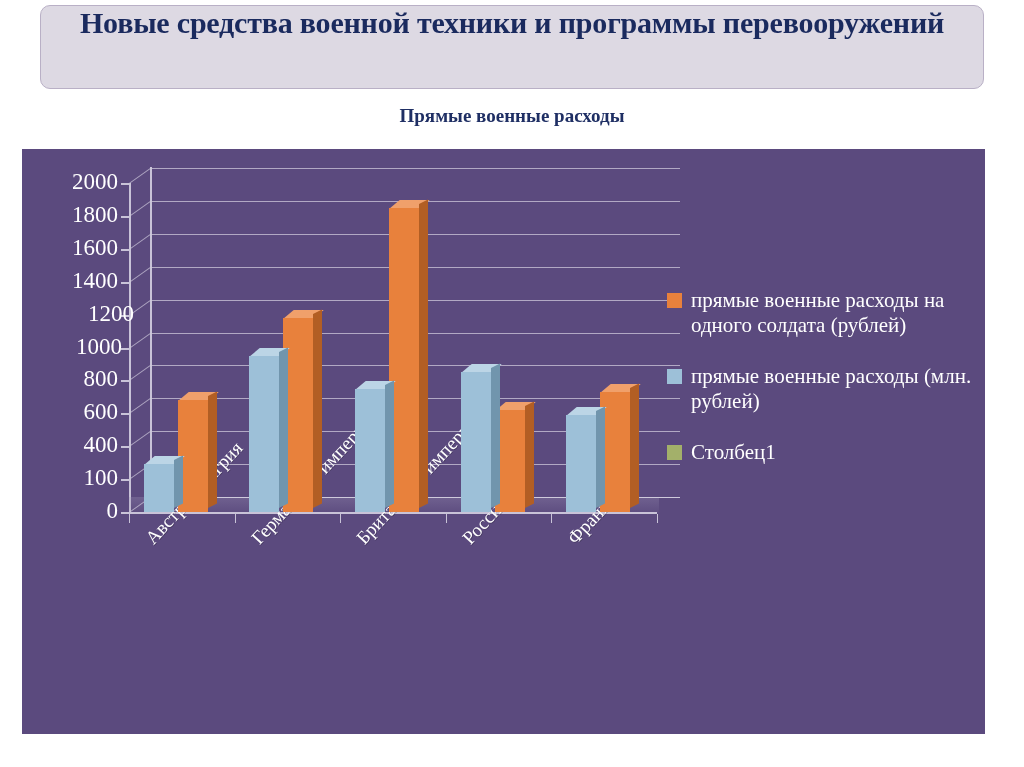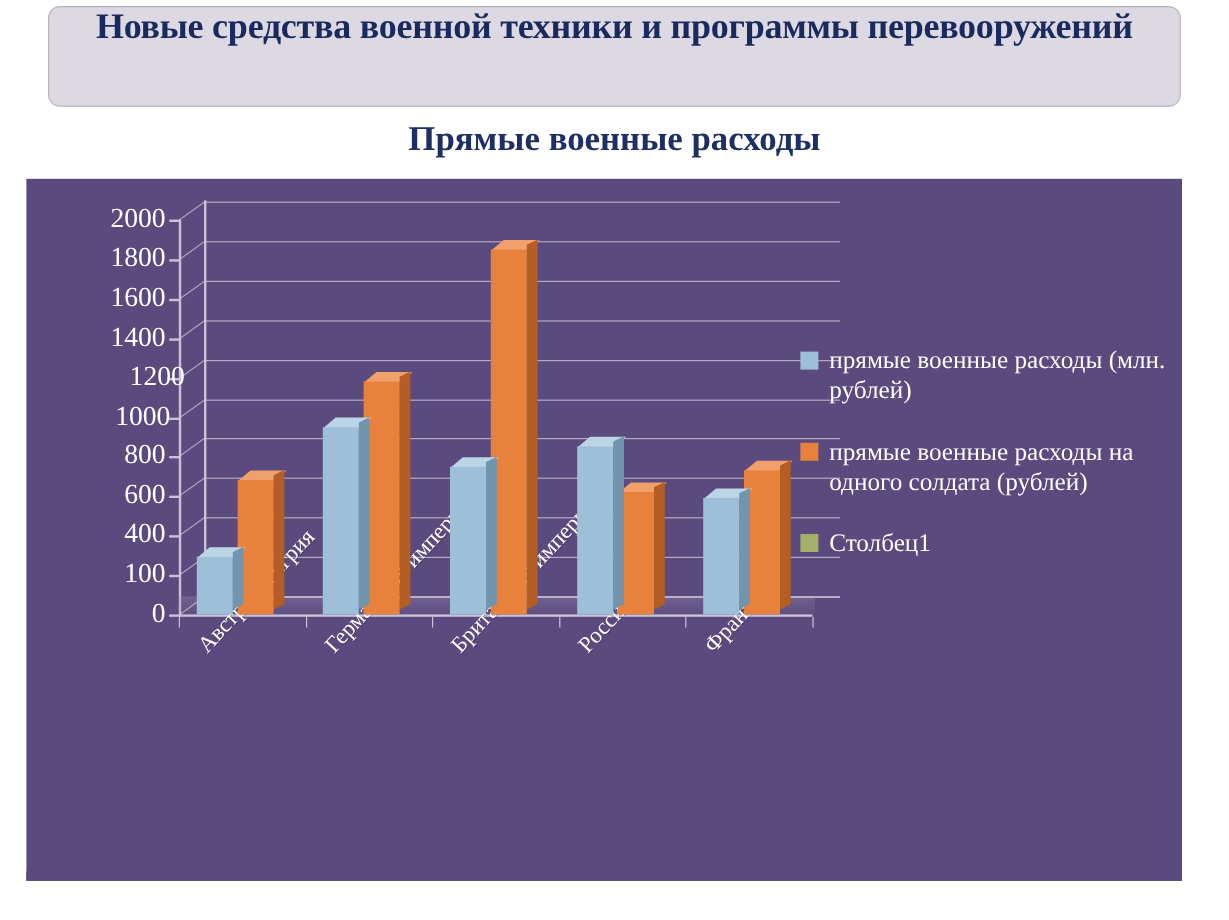--- a/index.html
+++ b/index.html
@@ -47,21 +47,21 @@
     color: #1a2a5e;
     line-height: 38px;
     letter-spacing: -0.2px;
   }
   .title-line2 {
     position: absolute;
     left: 40px;
     top: 98px;
     width: 944px;
     text-align: center;
-    font-size: 29px;
+    font-size: 19px;
     font-weight: bold;
     color: #1f2f64;
     line-height: 36px;
   }
 
   
   .chart-panel {
     position: absolute;
     left: 22px;
     top: 149px;
@@ -78,21 +78,20 @@
     height: 8px;
     background: #4e3f6e;
   }
 
   
   .plot {
     position: absolute;
     left: 0; top: 0;
     width: 914px;
     height: 585px;
-    margin-left: 20px;
   }
 
   
   .ytick-label {
     position: absolute;
     right: 0;
     width: 92px;
     text-align: right;
     color: #ffffff;
     font-size: 23px;
@@ -373,26 +372,26 @@
           <div class="axis-tick" style="left: 529.4px; top: 365px;"></div>
           <div class="cat-label" style="left: 435.8px; top: 385px;">Россия</div>
           <div class="axis-tick" style="left: 635px; top: 365px;"></div>
           <div class="cat-label" style="left: 541.4px; top: 385px;">Франция</div>
           <div class="axis-tick" style="left: 107px; top: 365px;"></div>
         </div>
     </div>
 
     <div class="legend">
       <div class="legend-item">
+        <span class="legend-swatch" id="sw1" style="background: rgb(232, 129, 60);"></span>
+        <span class="legend-text">прямые военные расходы на одного солдата (рублей)</span>
+      </div>
+      <div class="legend-item">
         <span class="legend-swatch" id="sw0" style="background: rgb(157, 192, 216);"></span>
         <span class="legend-text">прямые военные расходы (млн. рублей)</span>
-      </div>
-      <div class="legend-item">
-        <span class="legend-swatch" id="sw1" style="background: rgb(232, 129, 60);"></span>
-        <span class="legend-text">прямые военные расходы на одного солдата (рублей)</span>
       </div>
       <div class="legend-item">
         <span class="legend-swatch" id="sw2" style="background: rgb(163, 176, 106);"></span>
         <span class="legend-text">Столбец1</span>
       </div>
     </div>
   </div>
 </div>
 
 </body></html>

